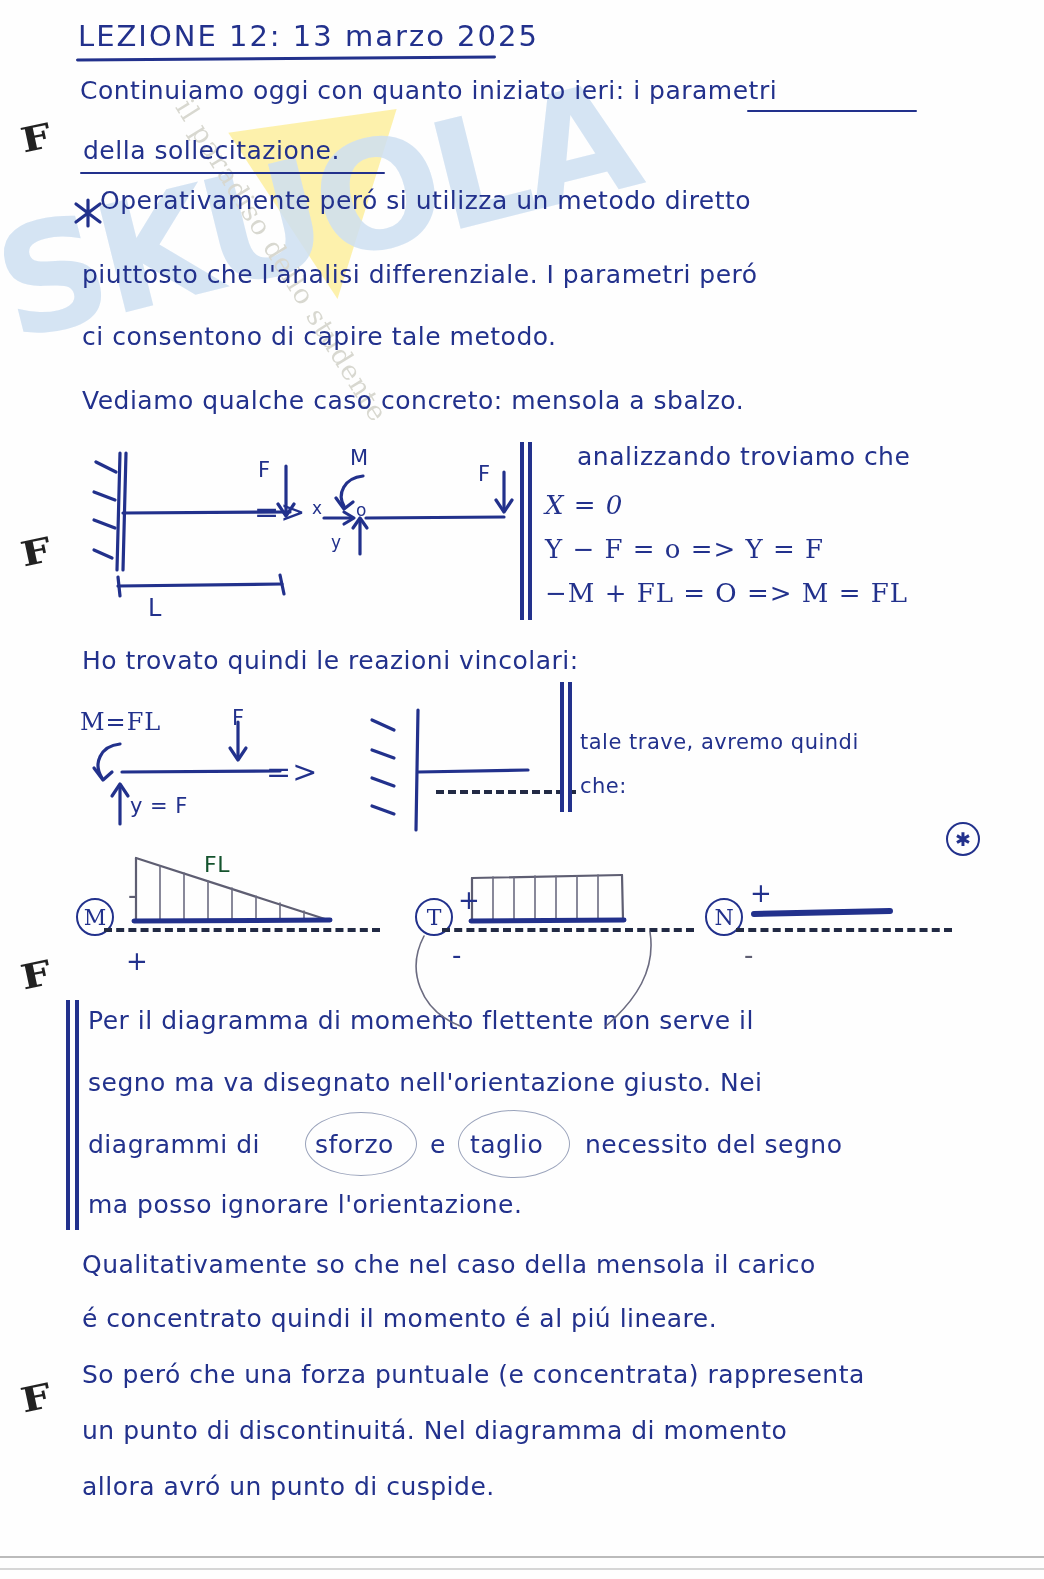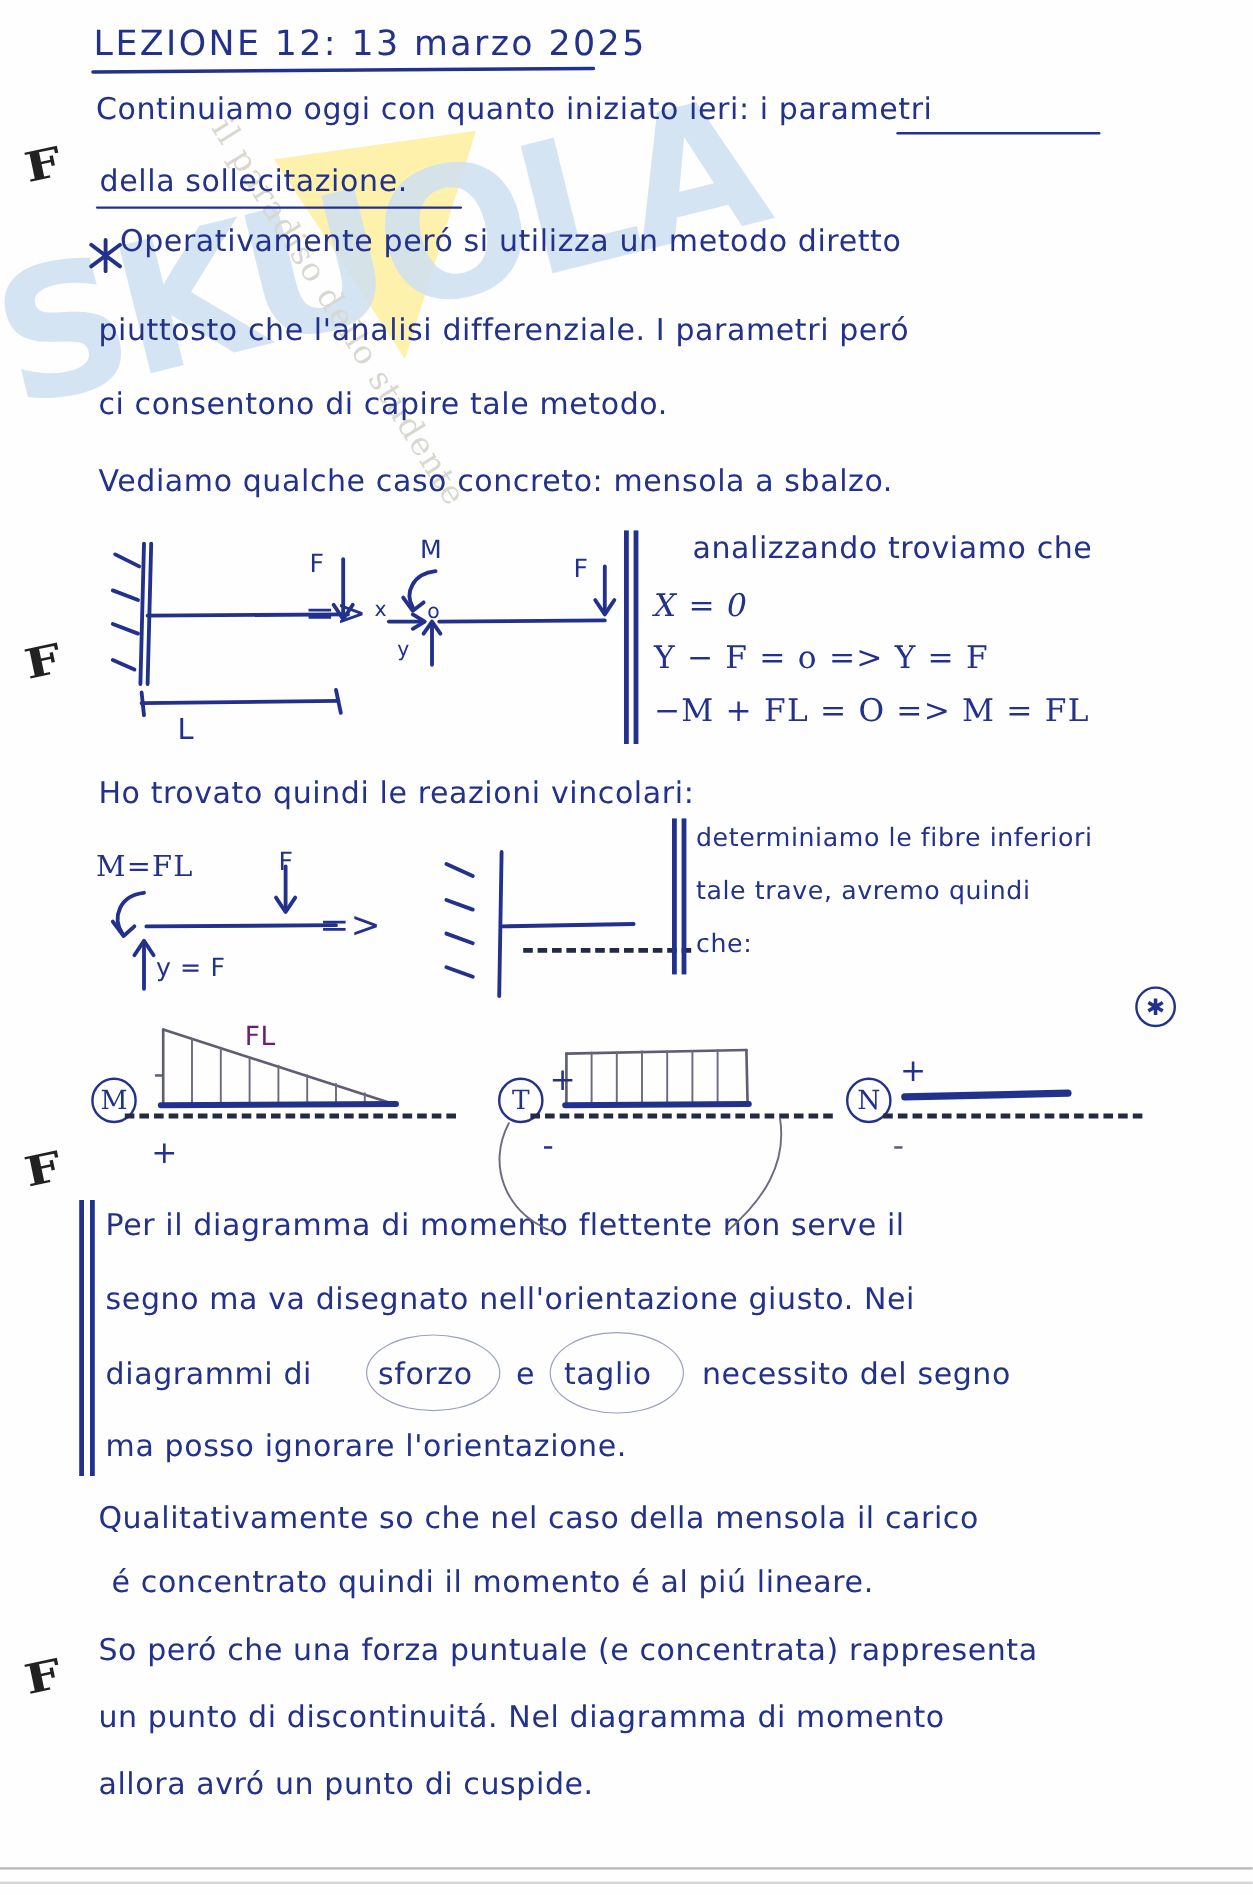--- a/index.html
+++ b/index.html
@@ -189,40 +189,39 @@
     <path class="stk" d="M20,14 L42,24"></path>
     <path class="stk" d="M20,44 L42,52"></path>
     <path class="stk" d="M20,72 L42,80"></path>
     <path class="stk" d="M20,100 L42,108"></path>
     <path class="stk" d="M66,66 L176,64"></path>
   </svg>
   <div class="dash" style="left:436px;top:790px;width:140px;"></div>
 
   <div class="bigbrace" style="left:560px;top:682px;height:130px;"></div>
   <div class="bigbrace" style="left:568px;top:682px;height:130px;"></div>
-  <div class="hw sm" style="left:580px;top:686px;position:absolute;">determiniamo le fibre inferiori</div>
   <div class="hw sm" style="left:580px;top:730px;position:absolute;">tale trave, avremo quindi</div>
   <div class="hw sm" style="left:580px;top:774px;position:absolute;">che:</div>
 
   <div class="circlbl" style="left:946px;top:822px;width:30px;height:30px;font-size:19px;">✱</div>
 
   <div class="circlbl" style="left:76px;top:898px;">M</div>
   <svg style="left:128px;top:854px;width:250px;height:80px;">
     <path class="stk-gray" d="M8,4 L8,66"></path>
     <path class="stk-gray" d="M8,4 L200,66"></path>
     <path class="stk-thin" d="M32,12 L32,66"></path>
     <path class="stk-thin" d="M56,19 L56,66"></path>
     <path class="stk-thin" d="M80,27 L80,66"></path>
     <path class="stk-thin" d="M104,34 L104,66"></path>
     <path class="stk-thin" d="M128,42 L128,66"></path>
     <path class="stk-thin" d="M152,49 L152,66"></path>
     <path class="stk-thin" d="M176,57 L176,66"></path>
     <path class="stk" d="M6,67 L202,66" style="stroke-width:5"></path>
   </svg>
-  <div class="hw sm" style="position:absolute;left:204px;top:852px;color:#701a75;font-size:22px;">FL</div>
+  <div class="hw sm" style="position:absolute;left:204px;top:852px;color:#14532d;font-size:22px;">FL</div>
   <div class="hw" style="position:absolute;left:128px;top:880px;font-size:26px;color:#5e5e72;">-</div>
   <div class="dash" style="left:104px;top:928px;width:276px;"></div>
   <div class="hw" style="position:absolute;left:126px;top:946px;font-size:26px;">+</div>
 
   <div class="circlbl" style="left:415px;top:898px;">T</div>
   <svg style="left:468px;top:870px;width:240px;height:62px;">
     <path class="stk-gray" d="M4,8 L154,5"></path>
     <path class="stk-gray" d="M4,8 L4,50"></path>
     <path class="stk-gray" d="M154,5 L155,50"></path>
     <path class="stk-thin" d="M25,7 L25,50"></path>
@@ -260,21 +259,21 @@
   <div class="hw ln" style="left:585px;top:1132px;">necessito del segno</div>
 
   <div class="hw ln" style="left:88px;top:1192px;">ma posso ignorare l'orientazione.</div>
 
   <svg style="left:400px;top:930px;width:360px;height:110px;">
     <path class="stk-thin" d="M24,6 C6,40 20,80 60,96"></path>
     <path class="stk-thin" d="M250,2 C256,40 236,70 206,96"></path>
   </svg>
 
   <div class="hw ln" style="left:82px;top:1252px;">Qualitativamente so che nel caso della mensola  il carico</div>
-  <div class="hw ln" style="left:82px;top:1306px;margin-left:11px;">é concentrato quindi il momento é al piú lineare.</div>
+  <div class="hw ln" style="left:82px;top:1306px;">é concentrato quindi il momento é al piú lineare.</div>
 
   <div class="hw ln" style="left:82px;top:1418px;">un punto di discontinuitá. Nel diagramma di momento</div>
   <div class="hw ln" style="left:82px;top:1362px;">So peró che una forza puntuale (e concentrata) rappresenta</div>
   <div class="hw ln" style="left:82px;top:1474px;">allora avró un punto di cuspide.</div>
 
   <div class="bottomedge" style="top:1556px;"></div>
   <div class="bottomedge" style="top:1568px;opacity:.35;"></div>
 
 </div>
 

